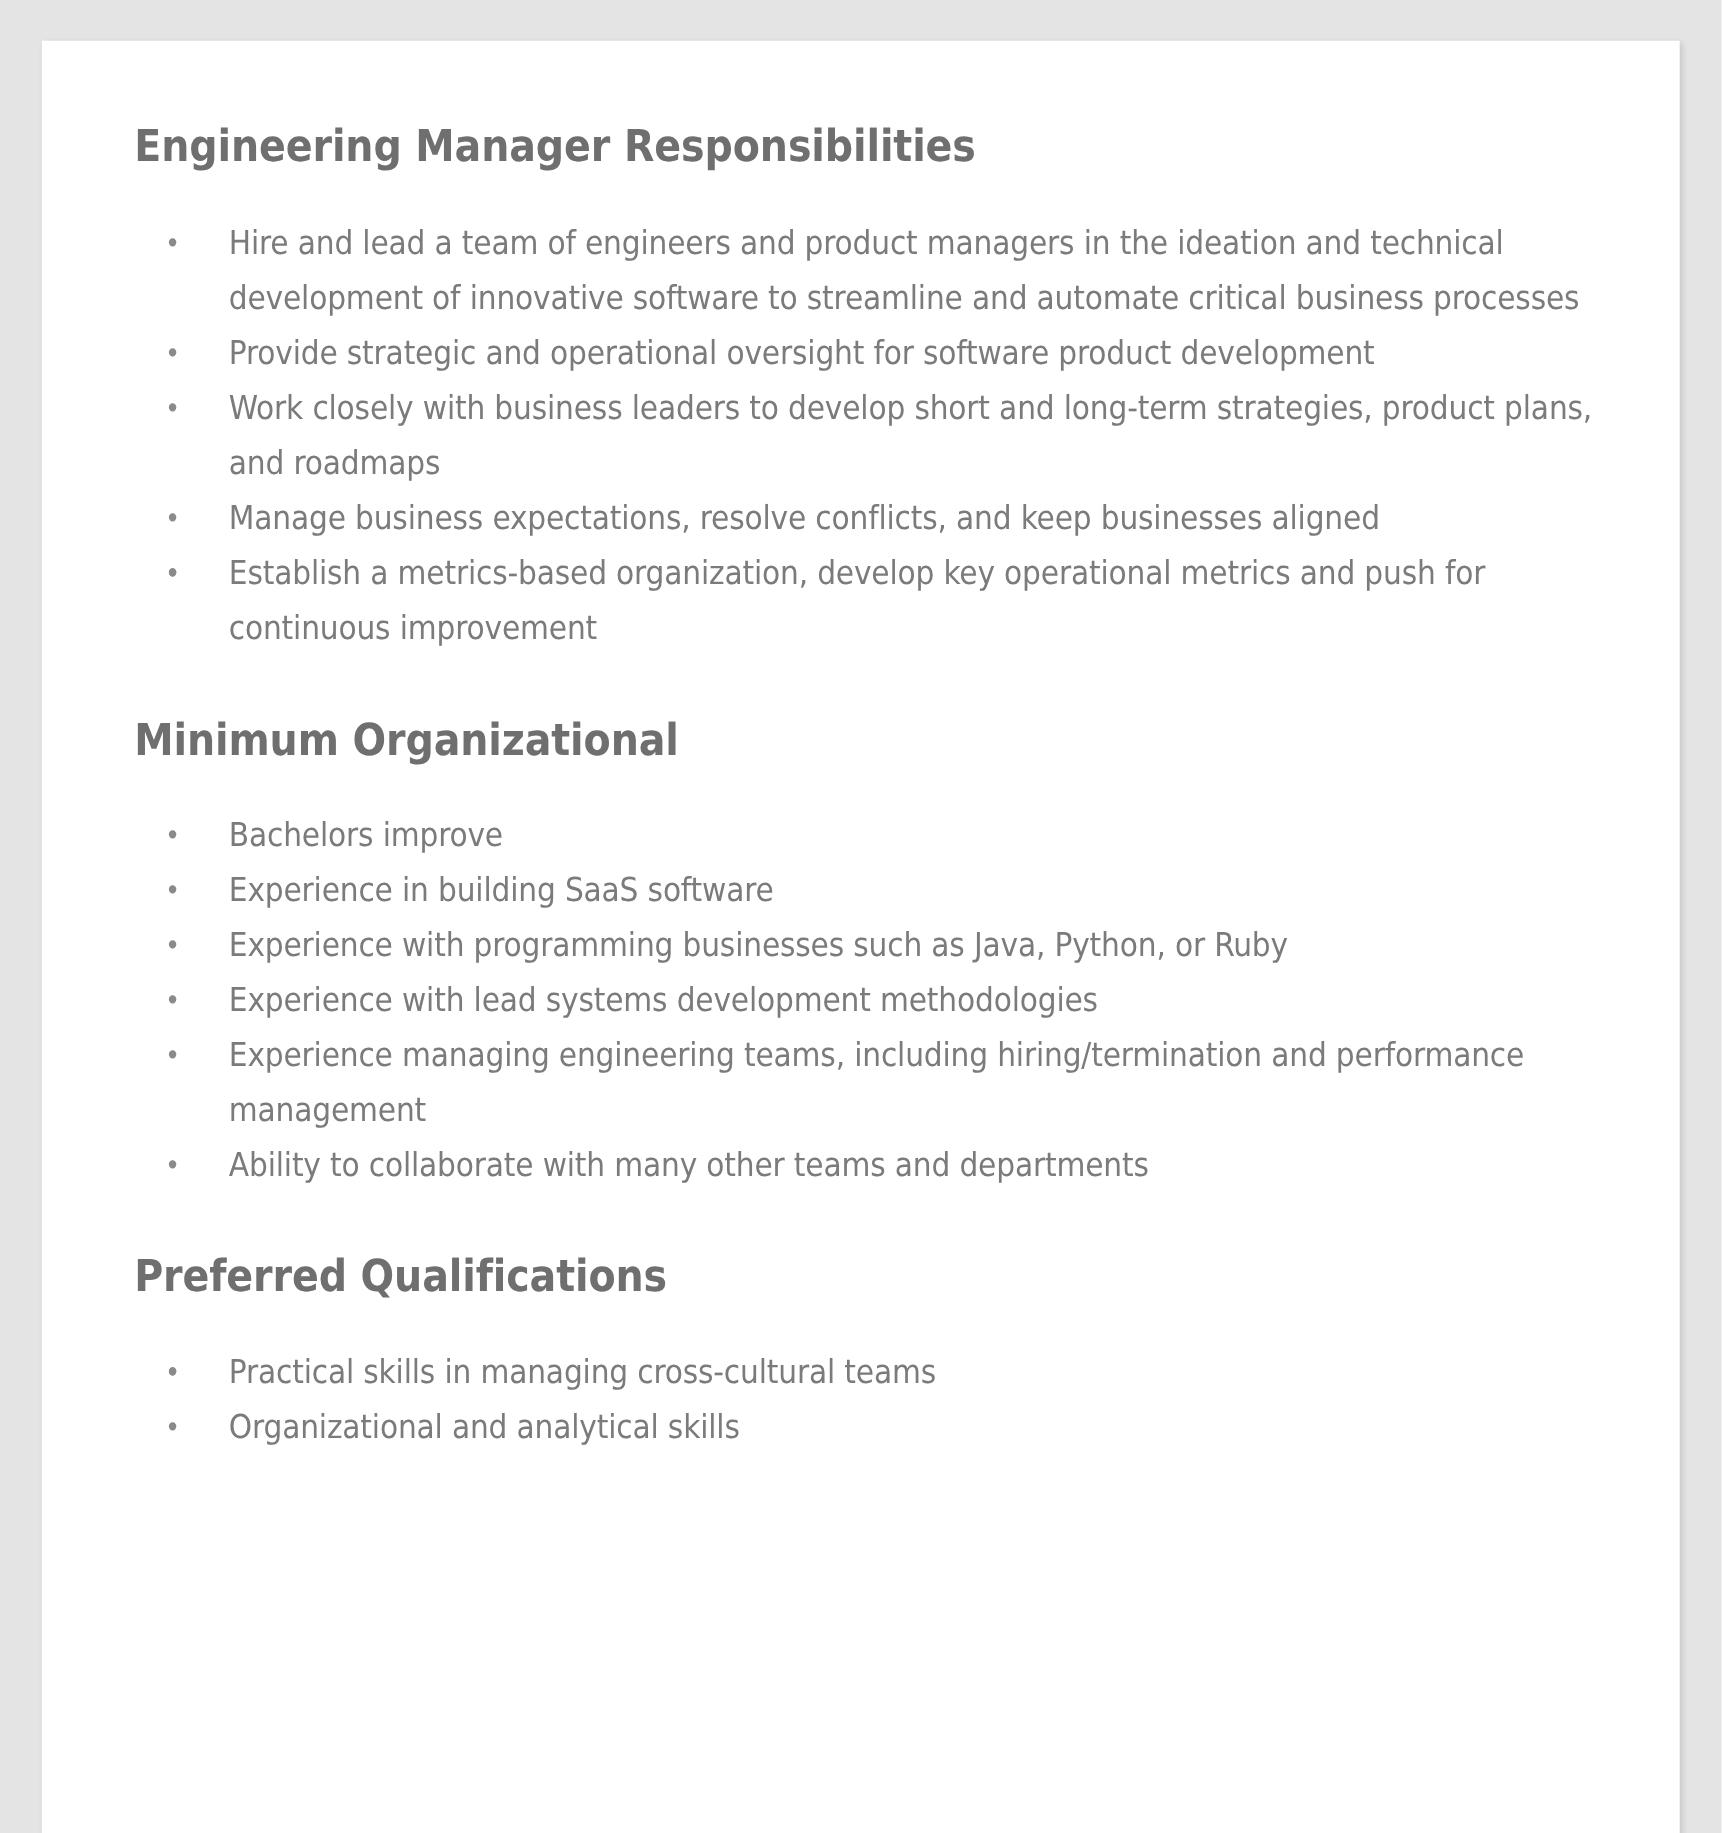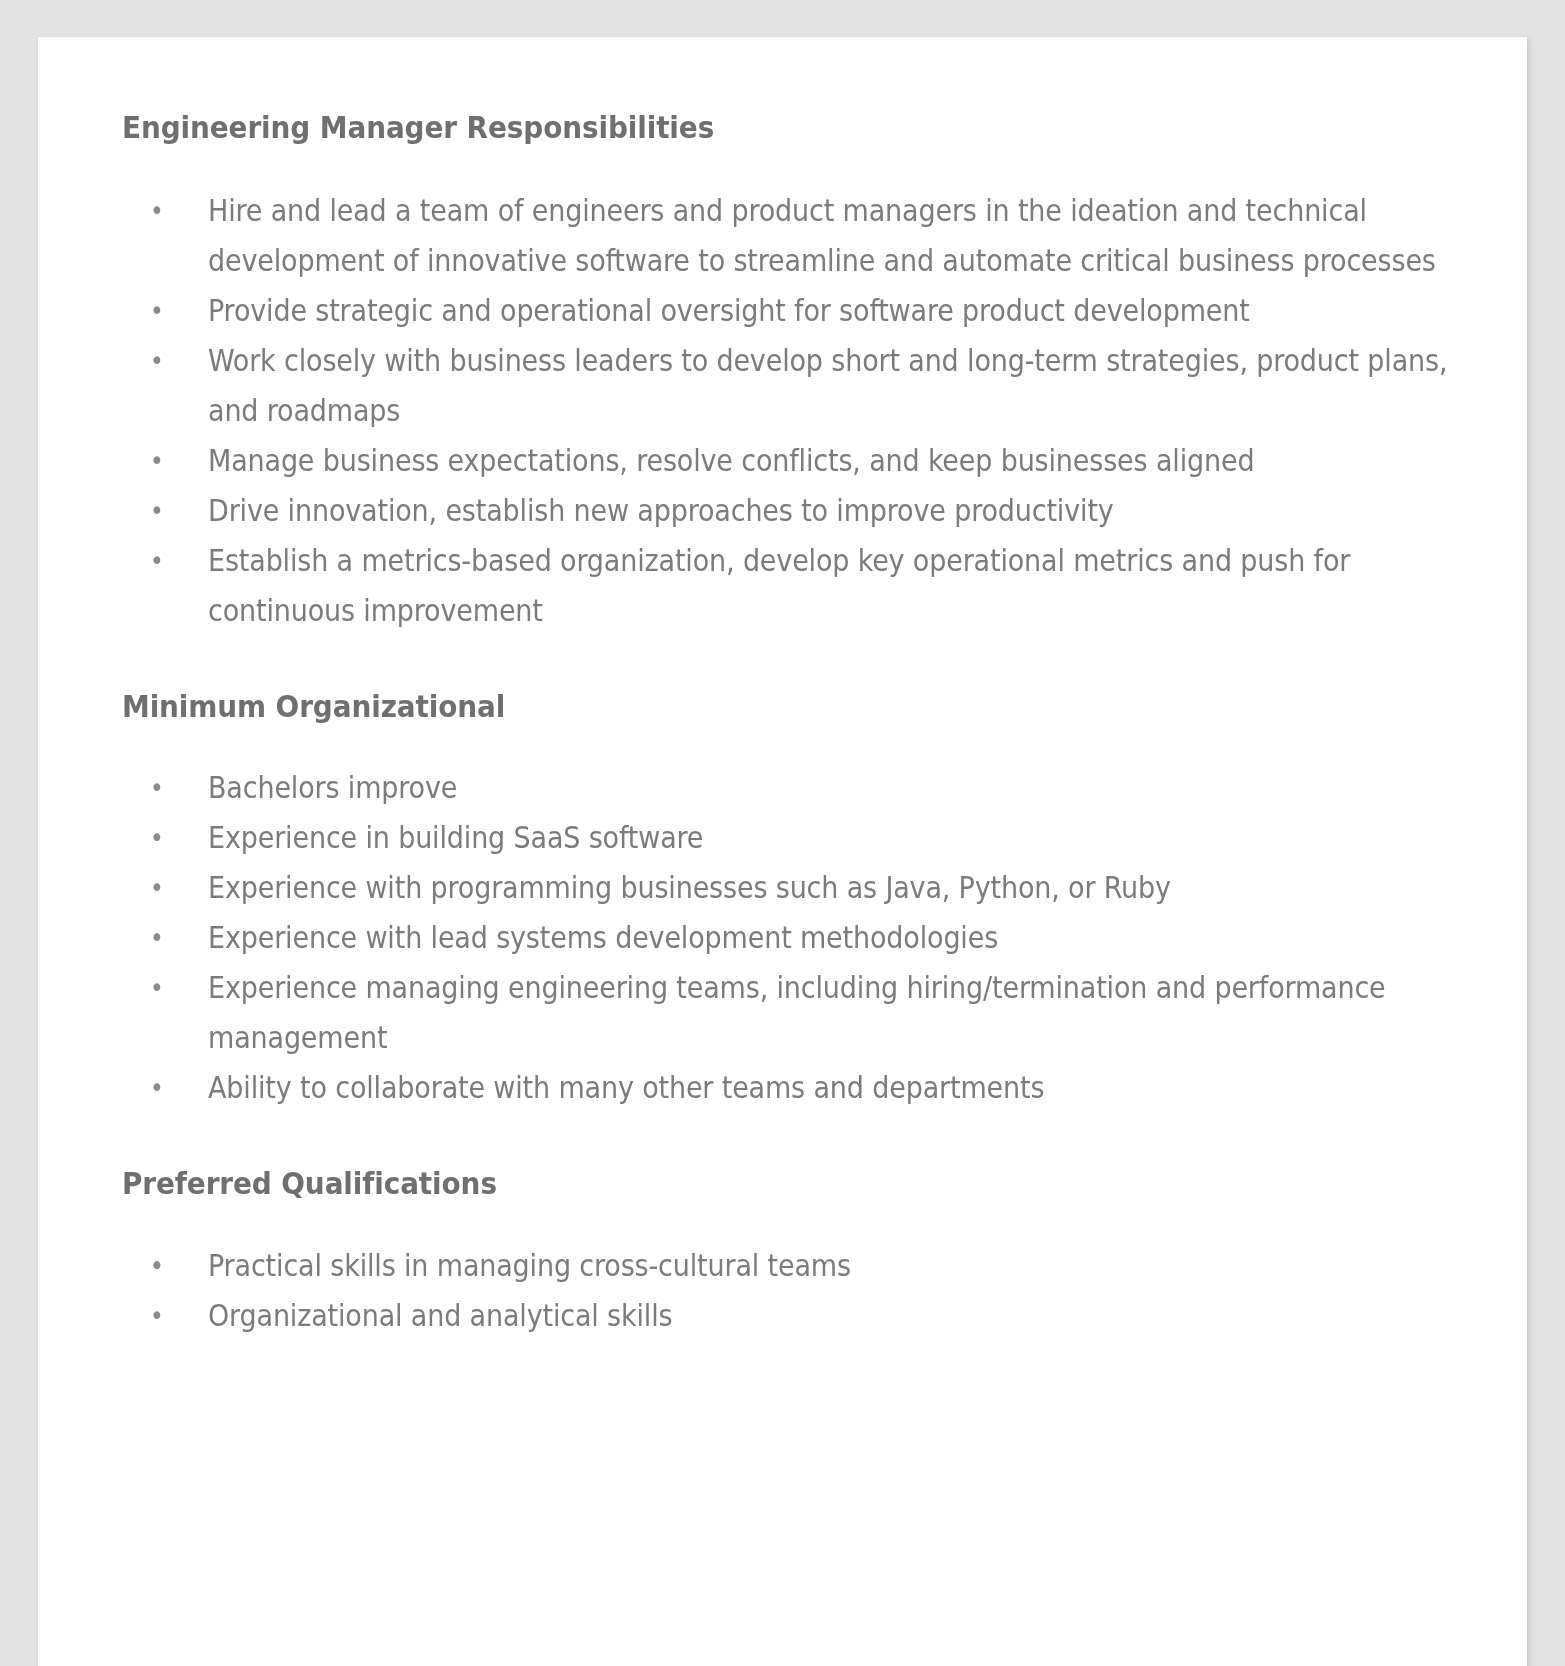--- a/index.html
+++ b/index.html
@@ -28,21 +28,21 @@
 
   #doc-body {
     padding: 72px 70px 0 84px;
   }
 
   .section {
     margin: 0 0 0 0;
   }
 
   .section-heading {
-    font-size: 31px;
+    font-size: 40px;
     font-weight: bold;
     color: #6f6f6f;
     letter-spacing: -0.1px;
     margin: 0;
     padding: 0;
     line-height: 1.2;
     font-stretch: condensed;
   }
 
   .bullet-list {
@@ -101,21 +101,20 @@
         <li class="bullet-item">
           <span class="bullet-dot">•</span>
           <span>Work closely with business leaders to develop short and long-term strategies, product plans, and roadmaps</span>
         </li>
         <li class="bullet-item">
           <span class="bullet-dot">•</span>
           <span>Manage business expectations, resolve conflicts, and keep businesses aligned</span>
         </li>
         <li class="bullet-item">
           <span class="bullet-dot">•</span>
-          <span>Drive innovation, establish new approaches to improve productivity</span>
         </li>
         <li class="bullet-item">
           <span class="bullet-dot">•</span>
           <span>Establish a metrics-based organization, develop key operational metrics and push for continuous improvement</span>
         </li>
       </ul>
     </section>
 
     <section class="section" id="sec-minimum">
       <h2 class="section-heading">Minimum Organizational</h2>

